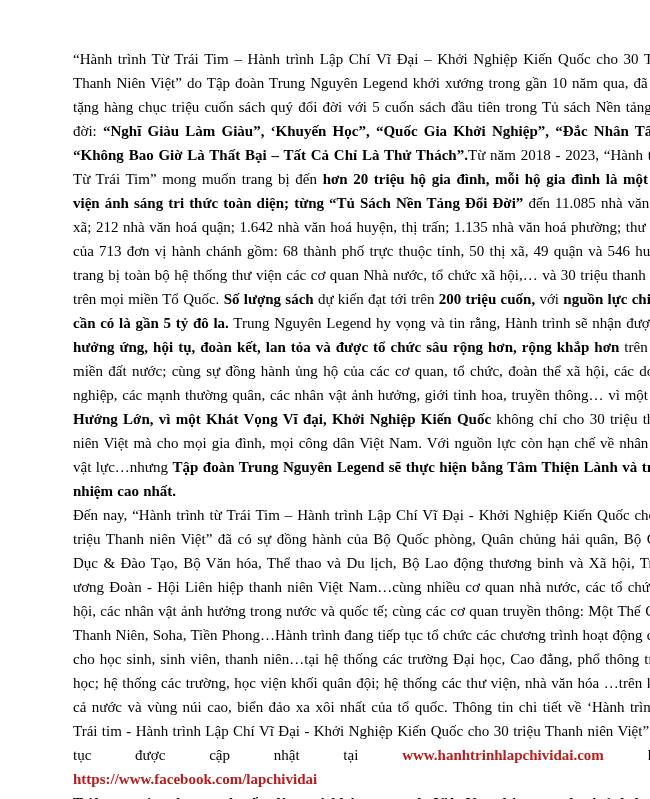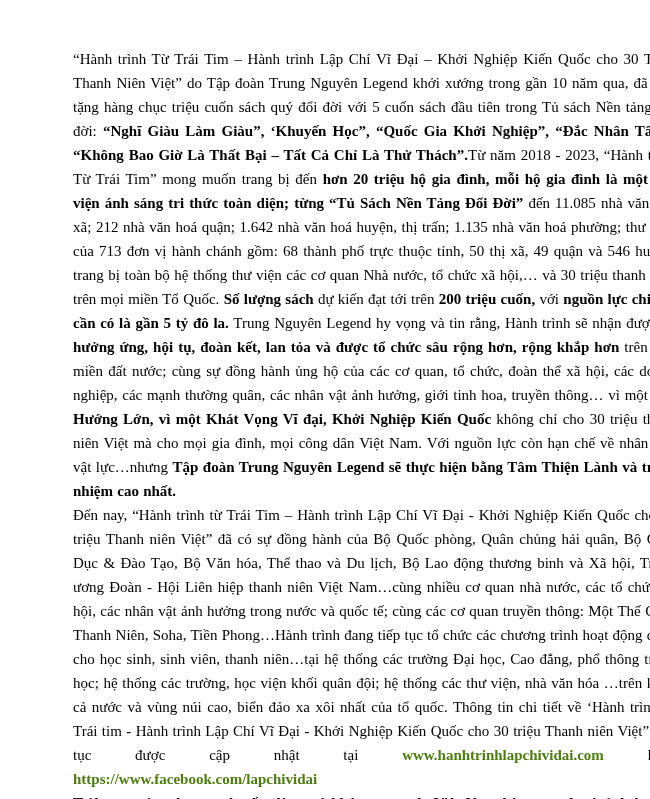--- a/index.html
+++ b/index.html
@@ -28,21 +28,21 @@
     text-align: justify;
     text-justify: inter-word;
     color: #000000;
     word-spacing: 0.5px;
   }
   p.para span.bold {
     font-weight: bold;
   }
   p.para span.linkrun {
     font-weight: bold;
-    color: #4d7c0f;
+    color: #b91c1c;
     text-decoration: none;
     cursor: pointer;
   }
 </style>
 </head>
 <body style="background: rgb(255, 255, 255);">
 
 <main class="page">
   <div>
       <p class="para" style="color: rgb(0, 0, 0);"><span>“Hành trình Từ Trái Tim – Hành trình Lập Chí Vĩ Đại – Khởi Nghiệp Kiến Quốc cho 30 Triệu Thanh Niên Việt” do Tập đoàn Trung Nguyên Legend khởi xướng trong gần 10 năm qua, đã trao tặng hàng chục triệu cuốn sách quý đổi đời với 5 cuốn sách đầu tiên trong Tủ sách Nền tảng đổi đời: </span><span class="bold">“Nghĩ Giàu Làm Giàu”, ‘Khuyến Học”, “Quốc Gia Khởi Nghiệp”, “Đắc Nhân Tâm”, “Không Bao Giờ Là Thất Bại – Tất Cả Chỉ Là Thử Thách”.</span><span>Từ năm 2018 - 2023, “Hành trình Từ Trái Tim” mong muốn trang bị đến </span><span class="bold">hơn 20 triệu hộ gia đình, mỗi hộ gia đình là một thư viện ánh sáng tri thức toàn diện; từng “Tủ Sách Nền Tảng Đổi Đời”</span><span> đến 11.085 nhà văn hoá xã; 212 nhà văn hoá quận; 1.642 nhà văn hoá huyện, thị trấn; 1.135 nhà văn hoá phường; thư viện của 713 đơn vị hành chánh gồm: 68 thành phố trực thuộc tỉnh, 50 thị xã, 49 quận và 546 huyện; trang bị toàn bộ hệ thống thư viện các cơ quan Nhà nước, tổ chức xã hội,… và 30 triệu thanh niên trên mọi miền Tổ Quốc. </span><span class="bold">Số lượng sách</span><span> dự kiến đạt tới trên </span><span class="bold">200 triệu cuốn,</span><span> với </span><span class="bold">nguồn lực chi phí cần có là gần 5 tỷ đô la.</span><span> Trung Nguyên Legend hy vọng và tin rằng, Hành trình sẽ nhận được </span><span class="bold">sự hưởng ứng, hội tụ, đoàn kết, lan tỏa và được tổ chức sâu rộng hơn, rộng khắp hơn</span><span> trên mọi miền đất nước; cùng sự đồng hành ủng hộ của các cơ quan, tổ chức, đoàn thể xã hội, các doanh nghiệp, các mạnh thường quân, các nhân vật ảnh hưởng, giới tinh hoa, truyền thông… vì một </span><span class="bold">Chí Hướng Lớn, vì một Khát Vọng Vĩ đại, Khởi Nghiệp Kiến Quốc</span><span> không chỉ cho 30 triệu thanh niên Việt mà cho mọi gia đình, mọi công dân Việt Nam. Với nguồn lực còn hạn chế về nhân lực, vật lực…nhưng </span><span class="bold">Tập đoàn Trung Nguyên Legend sẽ thực hiện bằng Tâm Thiện Lành và trách nhiệm cao nhất.</span></p>

